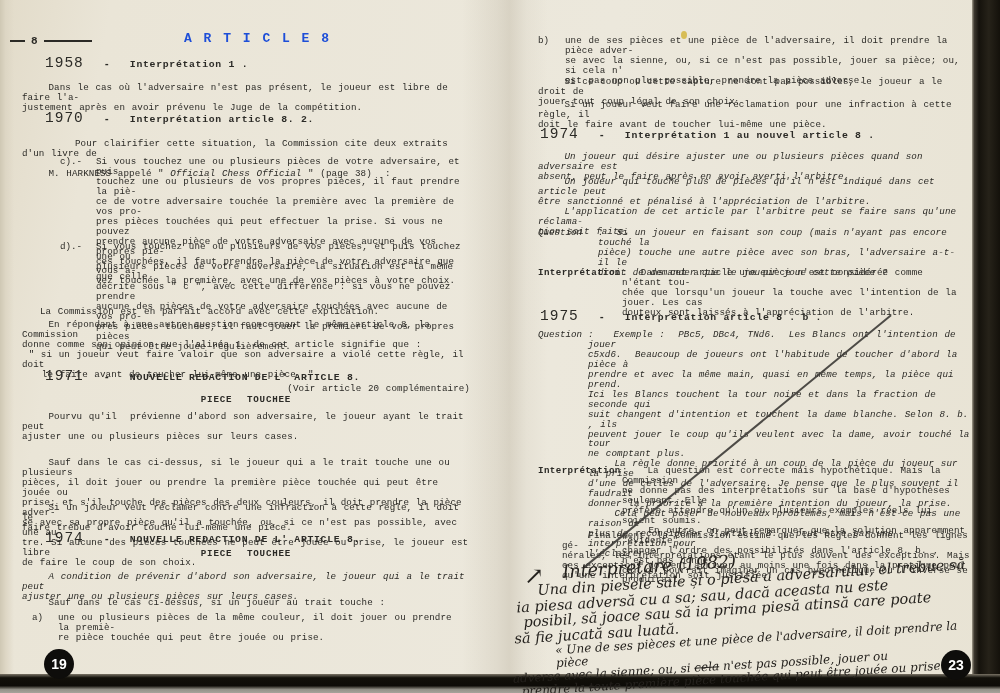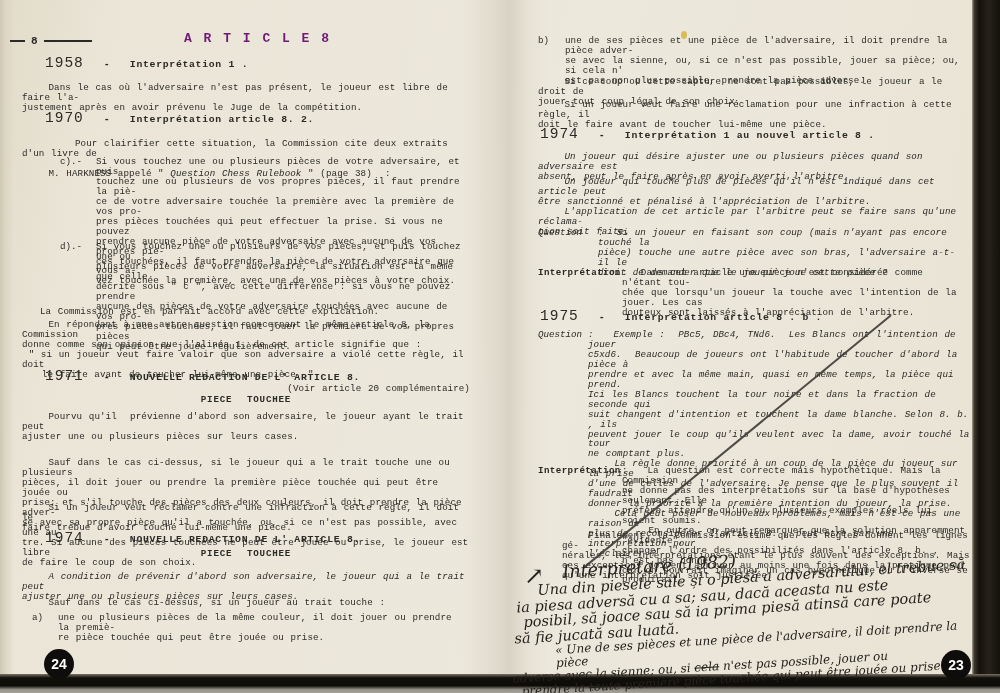--- a/index.html
+++ b/index.html
@@ -15,21 +15,21 @@
   .hdash{font-size:10px;font-weight:bold;}
   .htitle{font-weight:bold;font-size:9.8px;letter-spacing:0.7px;}
   .item{display:flex;}
   .ilabel{flex:none;font-size:9.2px;line-height:9.95px;color:#2b2a26;}
   .ibody{flex:1;}
   .hang{display:flex;}
   .hlabel{flex:none;font-size:9.2px;line-height:9.95px;color:#2b2a26;}
   .center{text-align:center;}
   .right{text-align:right;}
   .bold{font-weight:bold;}
-  .title-main{font-weight:bold;font-size:13px;letter-spacing:2px;color:#701a75;}
+  .title-main{font-weight:bold;font-size:13px;letter-spacing:2px;color:#1d4ed8;}
   .hdr{display:flex;align-items:center;gap:6px;}
   .hdr .rule{height:2.5px;background:#2b2a26;}
   .hdr .pnum{font-size:11px;font-weight:bold;color:#2b2a26;}
   .badge{width:30px;height:30px;border-radius:50%;background:#0e0d0b;color:#fff;
          display:flex;align-items:center;justify-content:center;
          font-family:"Liberation Sans",sans-serif;font-weight:bold;font-size:14px;}
   .hw{font-family:"DejaVu Serif",serif;font-style:italic;color:#25221e;
       transform:rotate(-3.5deg);transform-origin:0 0;}
   .hw .hw-heading{font-size:17.5px;line-height:19px;margin-left:56px;}
   .hw .hw-line{font-size:14.5px;line-height:15.5px;}
@@ -73,21 +73,21 @@
   <div class="abs lines" style="left:22px;top:83px;width:448px;">    Dans le cas où l'adversaire n'est pas présent, le joueur est libre de faire l'a-
 justement après en avoir prévenu le Juge de la compétition.</div>
 
   <div class="abs hrow" style="left:45px;top:110px;">
     <span class="year">1970</span>
     <span class="hdash">-</span>
     <span class="htitle">Interprétation article  8. 2.</span>
   </div>
   <div class="abs lines" style="left:22px;top:129px;width:448px;">
     <span>    Pour clairifier cette situation, la Commission cite deux extraits d'un livre de</span><br>
-    <span>M. HARKNESS appelé " </span><span class="script">Question Chess Rulebook</span><span> " (page 38)  :</span>
+    <span>M. HARKNESS appelé " </span><span class="script">Official Chess Official</span><span> " (page 38)  :</span>
   </div>
   <div class="abs item" style="left:60px;top:157px;width:405px;">
     <span class="ilabel" style="width:36px;">c).-</span>
     <div class="lines ibody">Si vous touchez une ou plusieurs pièces de votre adversaire, et puis
 touchez une ou plusieurs de vos propres pièces, il faut prendre la piè-
 ce de votre adversaire touchée la première avec la première de vos pro-
 pres pièces touchées qui peut effectuer la prise. Si vous ne pouvez
 prendre aucune pièce de votre adversaire avec aucune de vos propres piè-
 ces touchées, il faut prendre la pièce de votre adversaire que vous a-
 vez touchée la première, avec une de vos pièces à votre choix.</div>
@@ -133,21 +133,21 @@
   <div class="abs lines center bold" style="left:22px;top:549px;width:448px;letter-spacing:0.8px;">PIECE  TOUCHEE</div>
   <div class="abs lines" style="left:22px;top:572px;width:448px;font-style:italic;">    A condition de prévenir d'abord son adversaire, le joueur qui a le trait peut
 ajuster une ou plusieurs pièces sur leurs cases.</div>
   <div class="abs lines" style="left:22px;top:598px;width:448px;">    Sauf dans le cas ci-dessus, si un joueur au trait touche :</div>
   <div class="abs item" style="left:32px;top:613px;width:435px;">
     <span class="ilabel" style="width:26px;">a)</span>
     <div class="lines ibody">une ou plusieurs pièces de la même couleur, il doit jouer ou prendre la premiè-
 re pièce touchée qui peut être jouée ou prise.</div>
   </div>
 
-  <div class="abs badge" style="left:44px;top:649px;">24</div>
+  <div class="abs badge" style="left:44px;top:649px;">19</div>
 </div>
 
 <div>
 
   <div class="abs item" style="left:538px;top:36px;width:430px;">
     <span class="ilabel" style="width:27px;">b)</span>
     <div class="lines ibody">une de ses pièces et une pièce de l'adversaire, il doit prendre la pièce adver-
 se avec la sienne, ou, si ce n'est pas possible, jouer sa pièce; ou, si cela n'
 est pas non plus possible, prendre la pièce adverse.</div>
   </div>

